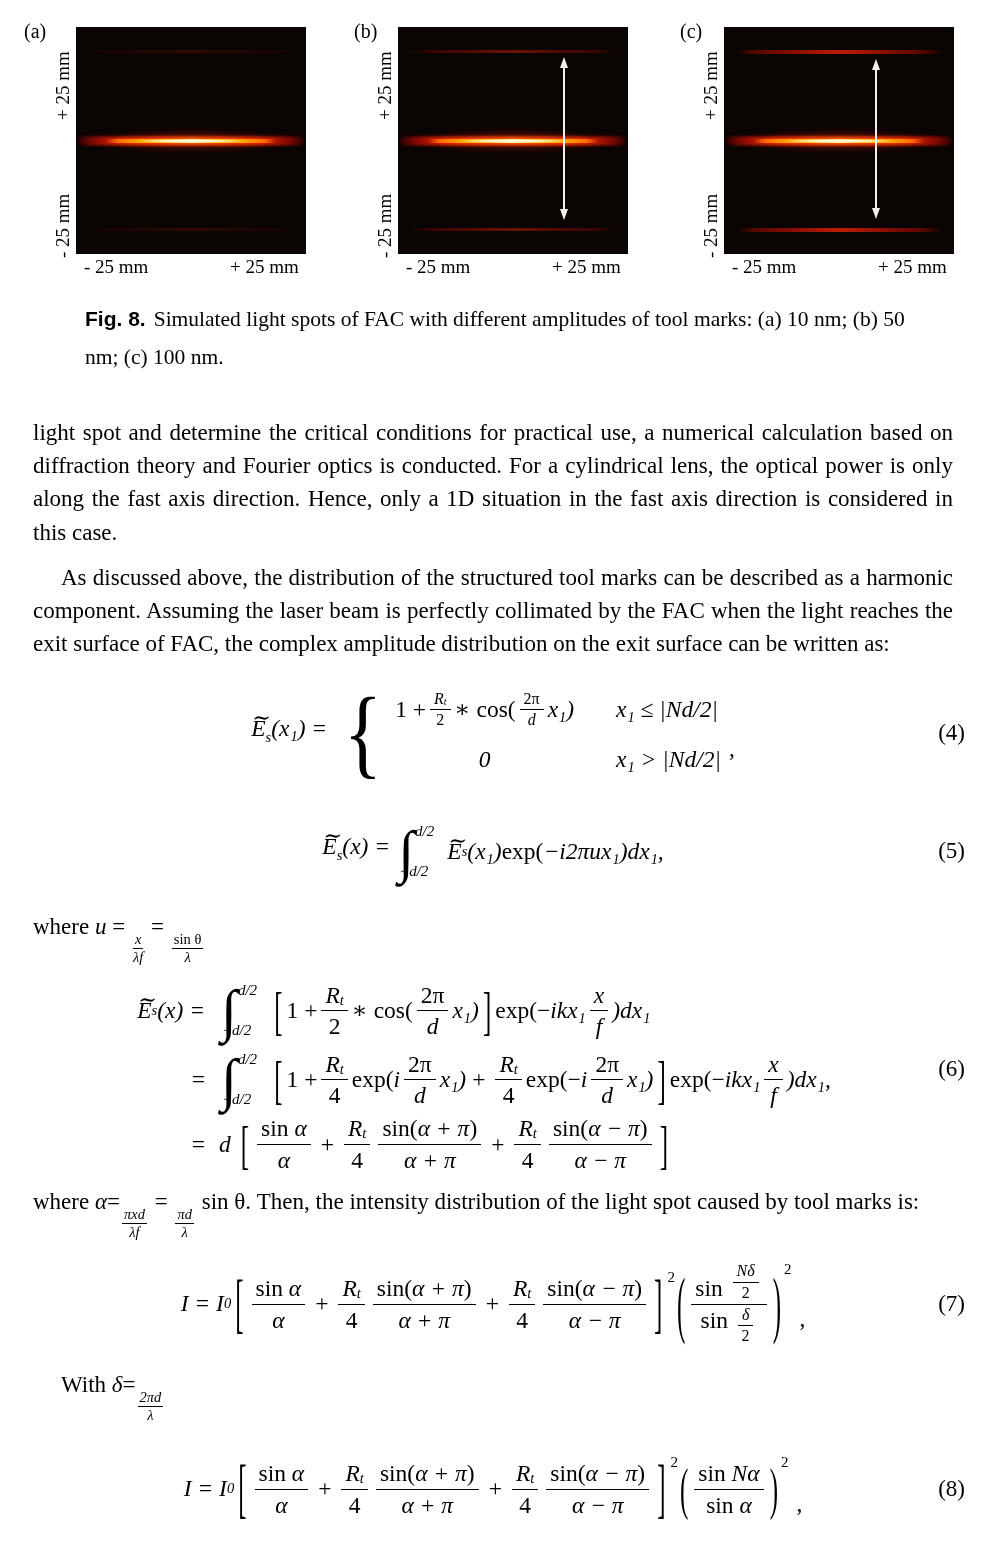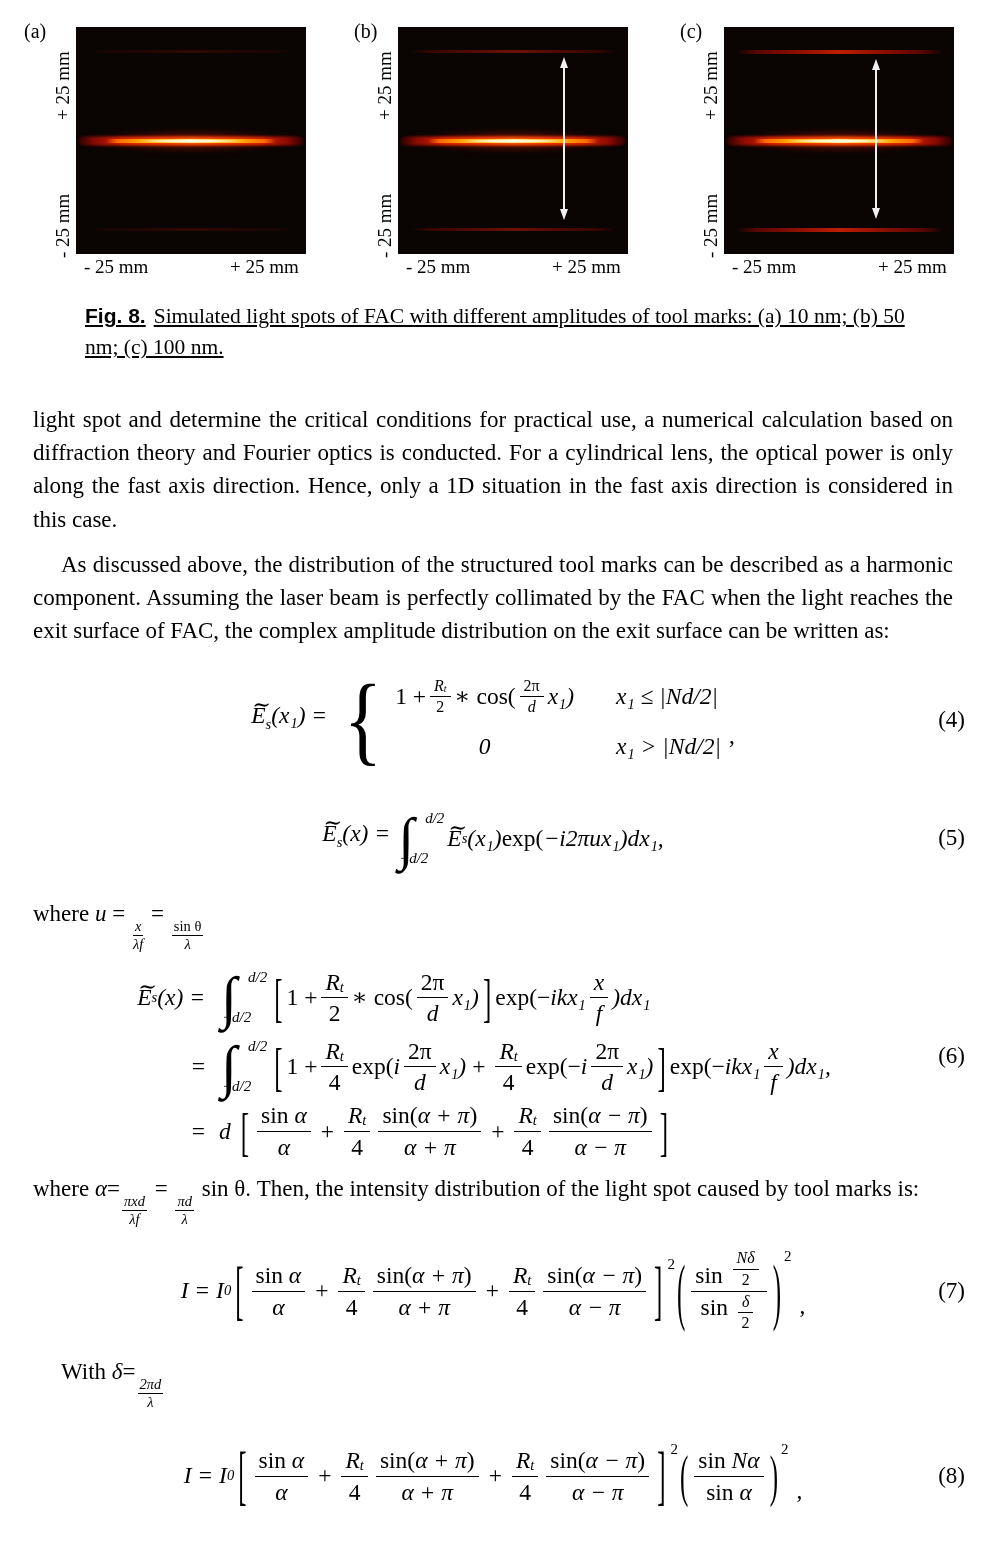--- a/index.html
+++ b/index.html
@@ -52,21 +52,21 @@
   .arrow { position: absolute; width: 0; }
   .panel-b .arrow { left: 166px; top: 30px; height: 163px; }
   .panel-c .arrow { left: 152px; top: 32px; height: 160px; }
   .arrow .stem { position: absolute; left: -1px; top: 8px; bottom: 8px; width: 2px; background: #f0f0f0; }
   .arrow .hu { position: absolute; left: -4.5px; top: 0; width: 0; height: 0;
     border-left: 4.5px solid transparent; border-right: 4.5px solid transparent; border-bottom: 11px solid #f0f0f0; }
   .arrow .hd { position: absolute; left: -4.5px; bottom: 0; width: 0; height: 0;
     border-left: 4.5px solid transparent; border-right: 4.5px solid transparent; border-top: 11px solid #f0f0f0; }
 
   
-  .caption { margin: 14px 78px 9px 85px; font-size: 21.5px; line-height: 31px; text-decoration: underline; }
+  .caption { margin: 14px 78px 9px 85px; font-size: 21.5px; line-height: 38px; }
   .cap-tag { font-family: "Liberation Sans", "DejaVu Sans", sans-serif; font-weight: bold; font-size: 21px; padding-right: 8px; }
 
   
   .body-text { margin: 40px 21px 0; font-size: 23px; line-height: 33.2px; text-align: justify; }
   .body-text p { margin: 12px; }
   .ind { text-indent: 28px; }
   .var { font-style: italic; }
   .rm { font-style: normal; }
   .ifrac { display: inline-flex; flex-direction: column; align-items: center; vertical-align: -10px;
     font-size: 14.5px; line-height: 15px; margin: 0 2px; text-indent: 0; }
@@ -79,21 +79,21 @@
   .tk { margin: 0 6px; }
   .frac { display: inline-flex; flex-direction: column; align-items: center; margin: 0 4px; line-height: 1.12; }
   .frac .fn { border-bottom: 1.3px solid #000; padding: 0 4px 2px; display: inline-flex; align-items: flex-end; justify-content: center; white-space: pre; }
   .frac .fd { padding-top: 2px; display: inline-flex; justify-content: center; white-space: pre; }
   .sfrac { font-size: 0.68em; line-height: 1.05; }
   .msub { font-size: 0.62em; font-style: italic; }
   .etil { position: relative; font-style: italic; display: inline-block; }
   .etil .tld { position: absolute; top: -0.5em; left: 8%; font-size: 0.95em; font-style: normal; }
   .bigint { display: inline-flex; align-items: center; margin: 0 4px 0 8px; }
   .isym { font-size: 58px; line-height: 0.85; font-weight: 300; }
-  .ilims { display: inline-flex; flex-direction: column; justify-content: space-between; height: 66px; font-size: 15px; font-style: italic; align-items: flex-end; }
+  .ilims { display: inline-flex; flex-direction: column; justify-content: space-between; height: 66px; font-size: 15px; font-style: italic; }
   .ilims .iu { transform: translate(1px, -3px); }
   .ilims .il { transform: translate(-15px, 3px); }
   .tbr { display: inline-block; transform: scaleY(2.15); font-size: 25px; margin: 0 4px; font-weight: 300; }
   .brace { font-size: 100px; line-height: 0.8; font-weight: 400; margin: 0 8px 0 12px; transform: scaleX(0.8); }
   .bsup { font-size: 15px; position: relative; top: -26px; font-style: normal; margin-left: 1px; }
   .bsup-hi { top: -34px; }
   .bigp { display: inline-block; transform: scaleY(3.0); font-size: 25px; margin: 0 2px; font-weight: 300; }
   .comma-low { transform: translateY(15px); margin-left: 8px; }
 
   .eq4 { margin: 18px 0 12px; min-height: 110px; }

